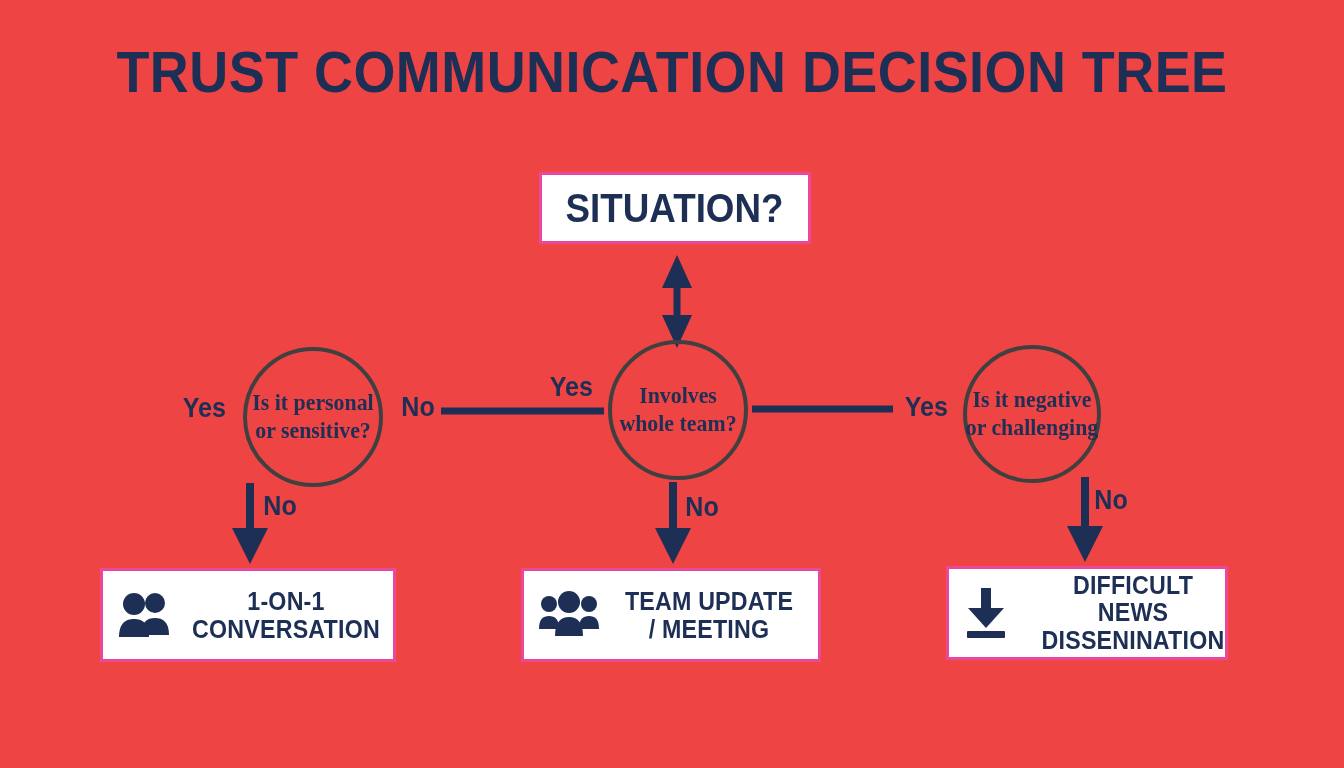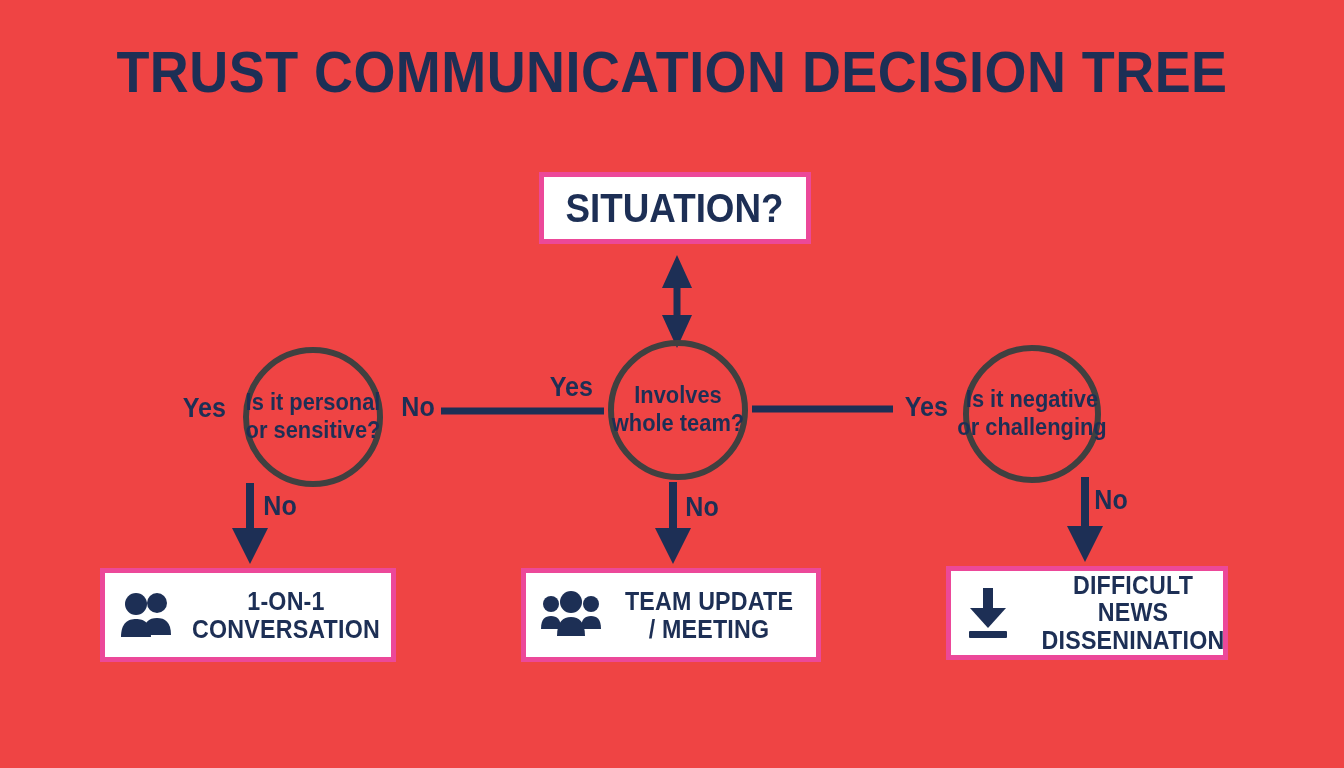--- a/index.html
+++ b/index.html
@@ -34,21 +34,21 @@
     color: #1d2f55;
     transform: scaleX(0.93);
     white-space: nowrap;
   }
 
   
   .rect-node {
     position: absolute;
     box-sizing: border-box;
     background: #ffffff;
-    border: 5px solid #ec4899;
+    border: 3px solid #ec4899;
     display: flex;
     align-items: center;
     justify-content: center;
   }
   .rect-label {
     font-weight: bold;
     color: #1d2f55;
     text-align: center;
     line-height: 1.05;
     transform: scaleX(0.92);
@@ -109,23 +109,24 @@
     position: relative;
     left: 12px;
     width: 260px;
   }
   #outcome-difficult .outcome-inner { padding-left: 6px; }
 
   
   .circle-node {
     position: absolute;
     box-sizing: border-box;
-    border: 6px solid #404040;
+    border: 4px solid #404040;
     border-radius: 50%;
     background: transparent;
+    font-family: Liberation Serif, serif;
   }
   .circle-label {
     position: absolute;
     left: 50%;
     top: 50%;
     transform: translate(-50%, -50%) scaleX(0.95);
     font-size: 23px;
     font-weight: bold;
     color: #1d2f55;
     text-align: center;

